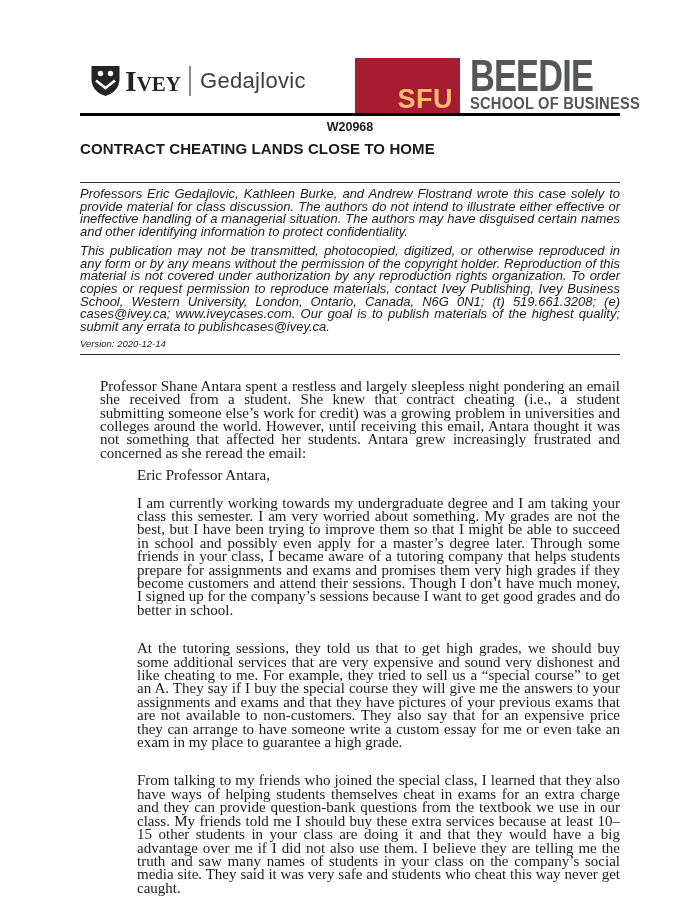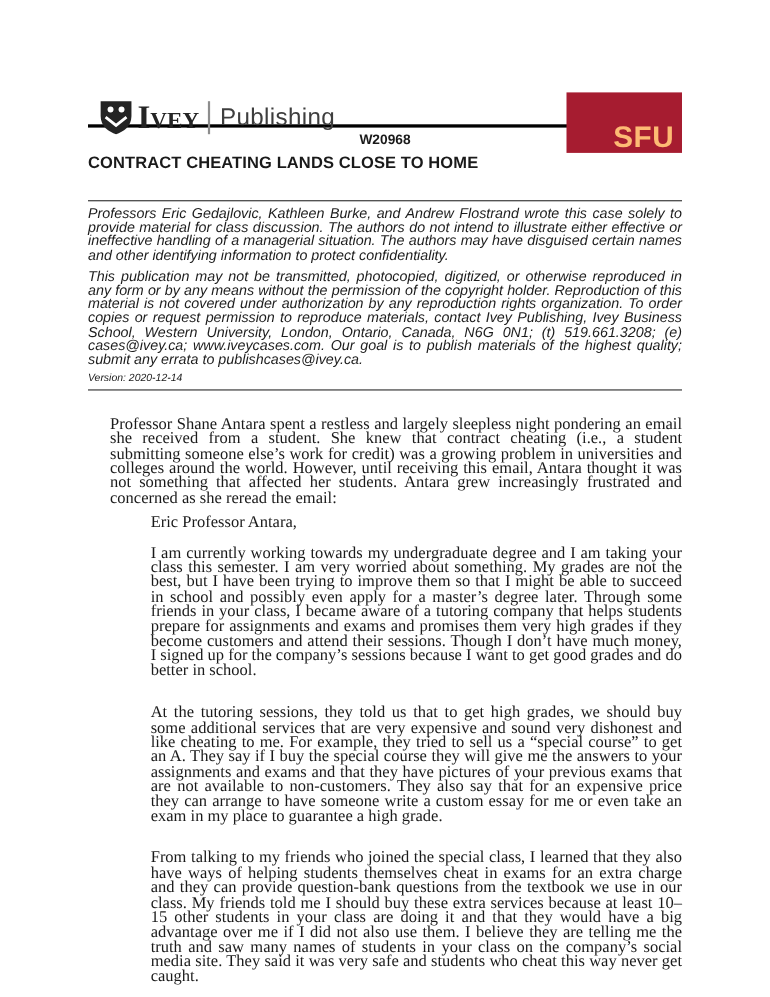--- a/index.html
+++ b/index.html
@@ -10,21 +10,21 @@
     background:#ffffff;
     font-family:"Liberation Sans", sans-serif;
     color:#1a1a1a;
     overflow:hidden;
   }
   .content { padding:0 80px; }
 
   
   .header-row {
     display:flex; justify-content:space-between; align-items:flex-start;
-    padding-top:58px; height:86px;margin-top:26px;
+    padding-top:58px; height:112px;
   }
   .ivey-logo { display:flex; align-items:center; margin-top:7px; margin-left:10px; }
   .ivey-crest { display:block; }
   .ivey-word {
     font-family:"Liberation Serif", serif;
     font-variant:small-caps; font-weight:bold;
     font-size:30px; line-height:30px; color:#242424; margin-left:4px; letter-spacing:0px;
   }
   .ivey-divider { width:2px; height:30px; background:#8d8d8d; margin:0 9px 0 8px; }
   .ivey-pub { font-size:22px; line-height:30px; color:#3e3e3e; letter-spacing:0.3px; }
@@ -90,26 +90,30 @@
 
       <div class="ivey-logo">
         <svg class="ivey-crest" width="31" height="32" viewBox="0 0 31 32">
           <path d="M1.5,1 h28 v13.5 c0,9.5 -7.5,14.5 -14,16.5 C9,29 1.5,24 1.5,14.5 Z" fill="#242424"></path>
           <circle cx="10.5" cy="8.5" r="2.7" fill="#ffffff"></circle>
           <circle cx="20.5" cy="8.5" r="2.7" fill="#ffffff"></circle>
           <path d="M6,15.5 l9.5,7.5 9.5,-7.5" stroke="#ffffff" stroke-width="2.6" fill="none"></path>
         </svg>
         <span class="ivey-word">Ivey</span>
         <span class="ivey-divider"></span>
-        <span class="ivey-pub">Publishing</span>
+        <span class="ivey-pub">Gedajlovic</span>
       </div>
 
       <div class="sfu-logo">
         <div class="sfu-box" style="background: rgb(166, 28, 48);">
           <span class="sfu-acronym">SFU</span>
+        </div>
+        <div class="beedie-col">
+          <div class="beedie-name" style="color: rgb(84, 86, 90);">BEEDIE</div>
+          <div class="beedie-school" style="color: rgb(84, 86, 90);">SCHOOL OF BUSINESS</div>
         </div>
       </div>
 
     </div>
 
     <div class="rule-thick"></div>
     <div class="doc-number">W20968</div>
 
     <h1 class="case-title">CONTRACT CHEATING LANDS CLOSE TO HOME</h1>
 

